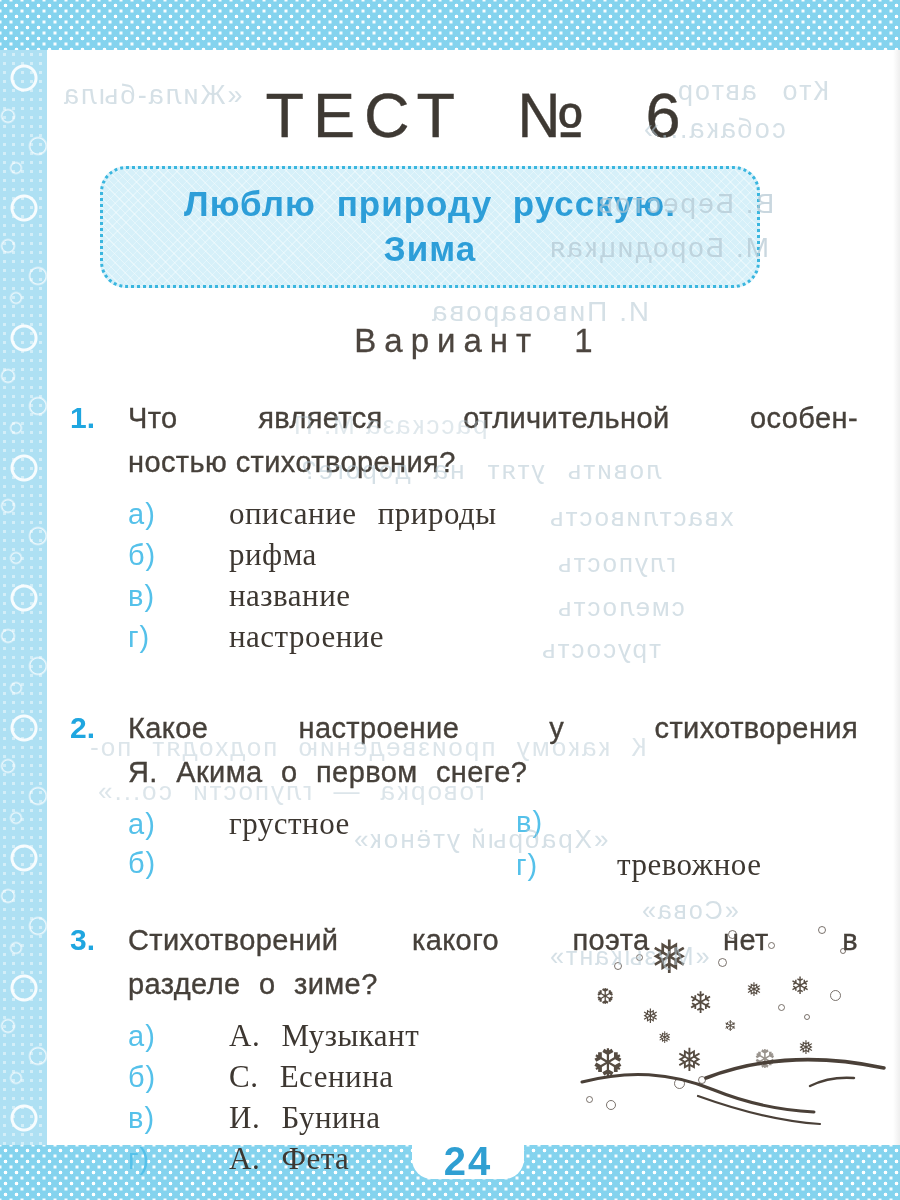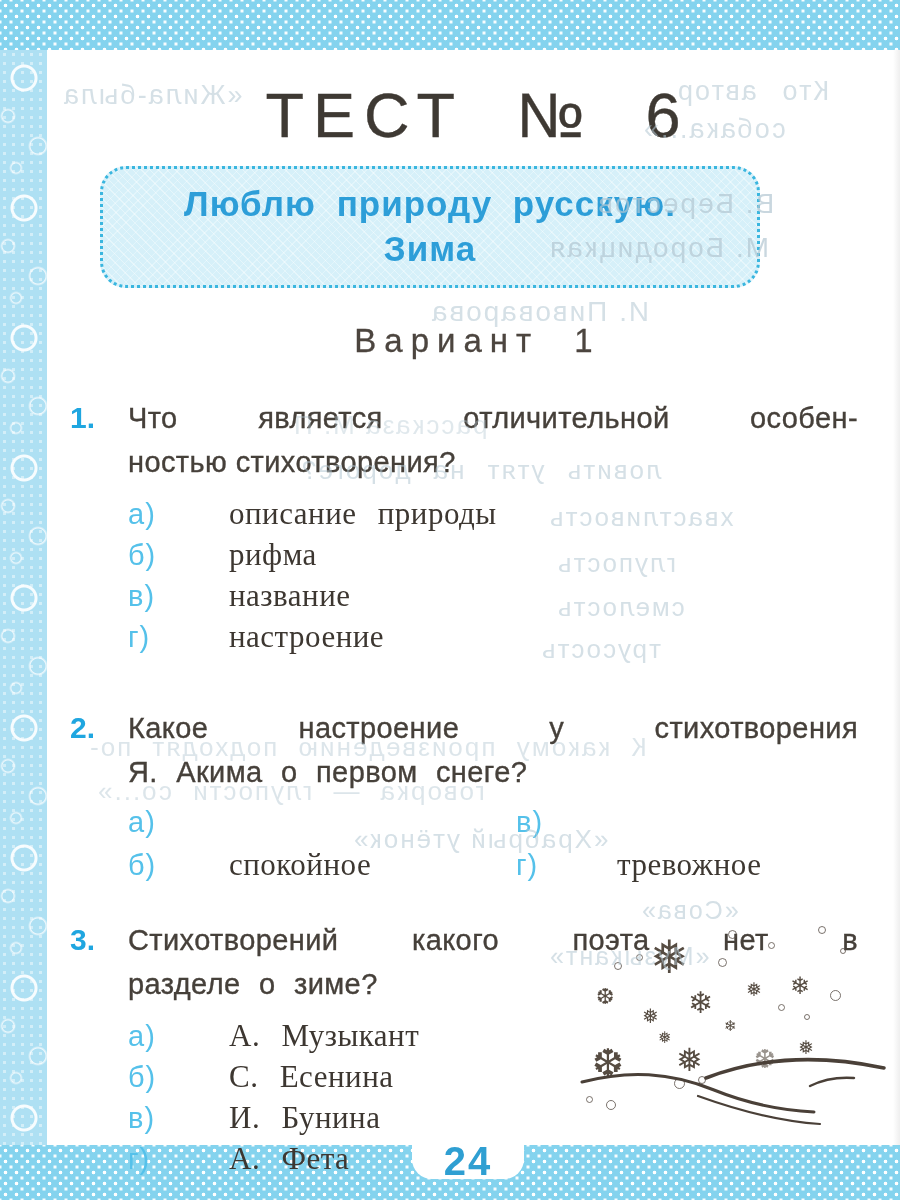--- a/index.html
+++ b/index.html
@@ -164,27 +164,27 @@
   </div>
 
   <div class="q q2">
     <div class="q-num">2.</div>
     <div class="q-body">
       <div class="q-line just">Какое настроение у стихотворения</div>
       <div class="q-line" style="word-spacing:10px;">Я. Акима о первом снеге?</div>
       <div class="opts-grid">
         <div class="opt">
           <span class="opt-letter">а)</span>
+          <span class="opt-text">грустное</span>
         </div>
         <div class="opt">
           <span class="opt-letter">в)</span>
         </div>
         <div class="opt">
           <span class="opt-letter">б)</span>
-          <span class="opt-text">спокойное</span>
         </div>
         <div class="opt">
           <span class="opt-letter">г)</span>
           <span class="opt-text">тревожное</span>
         </div>
       </div>
     </div>
   </div>
 
   <div class="q q3">

